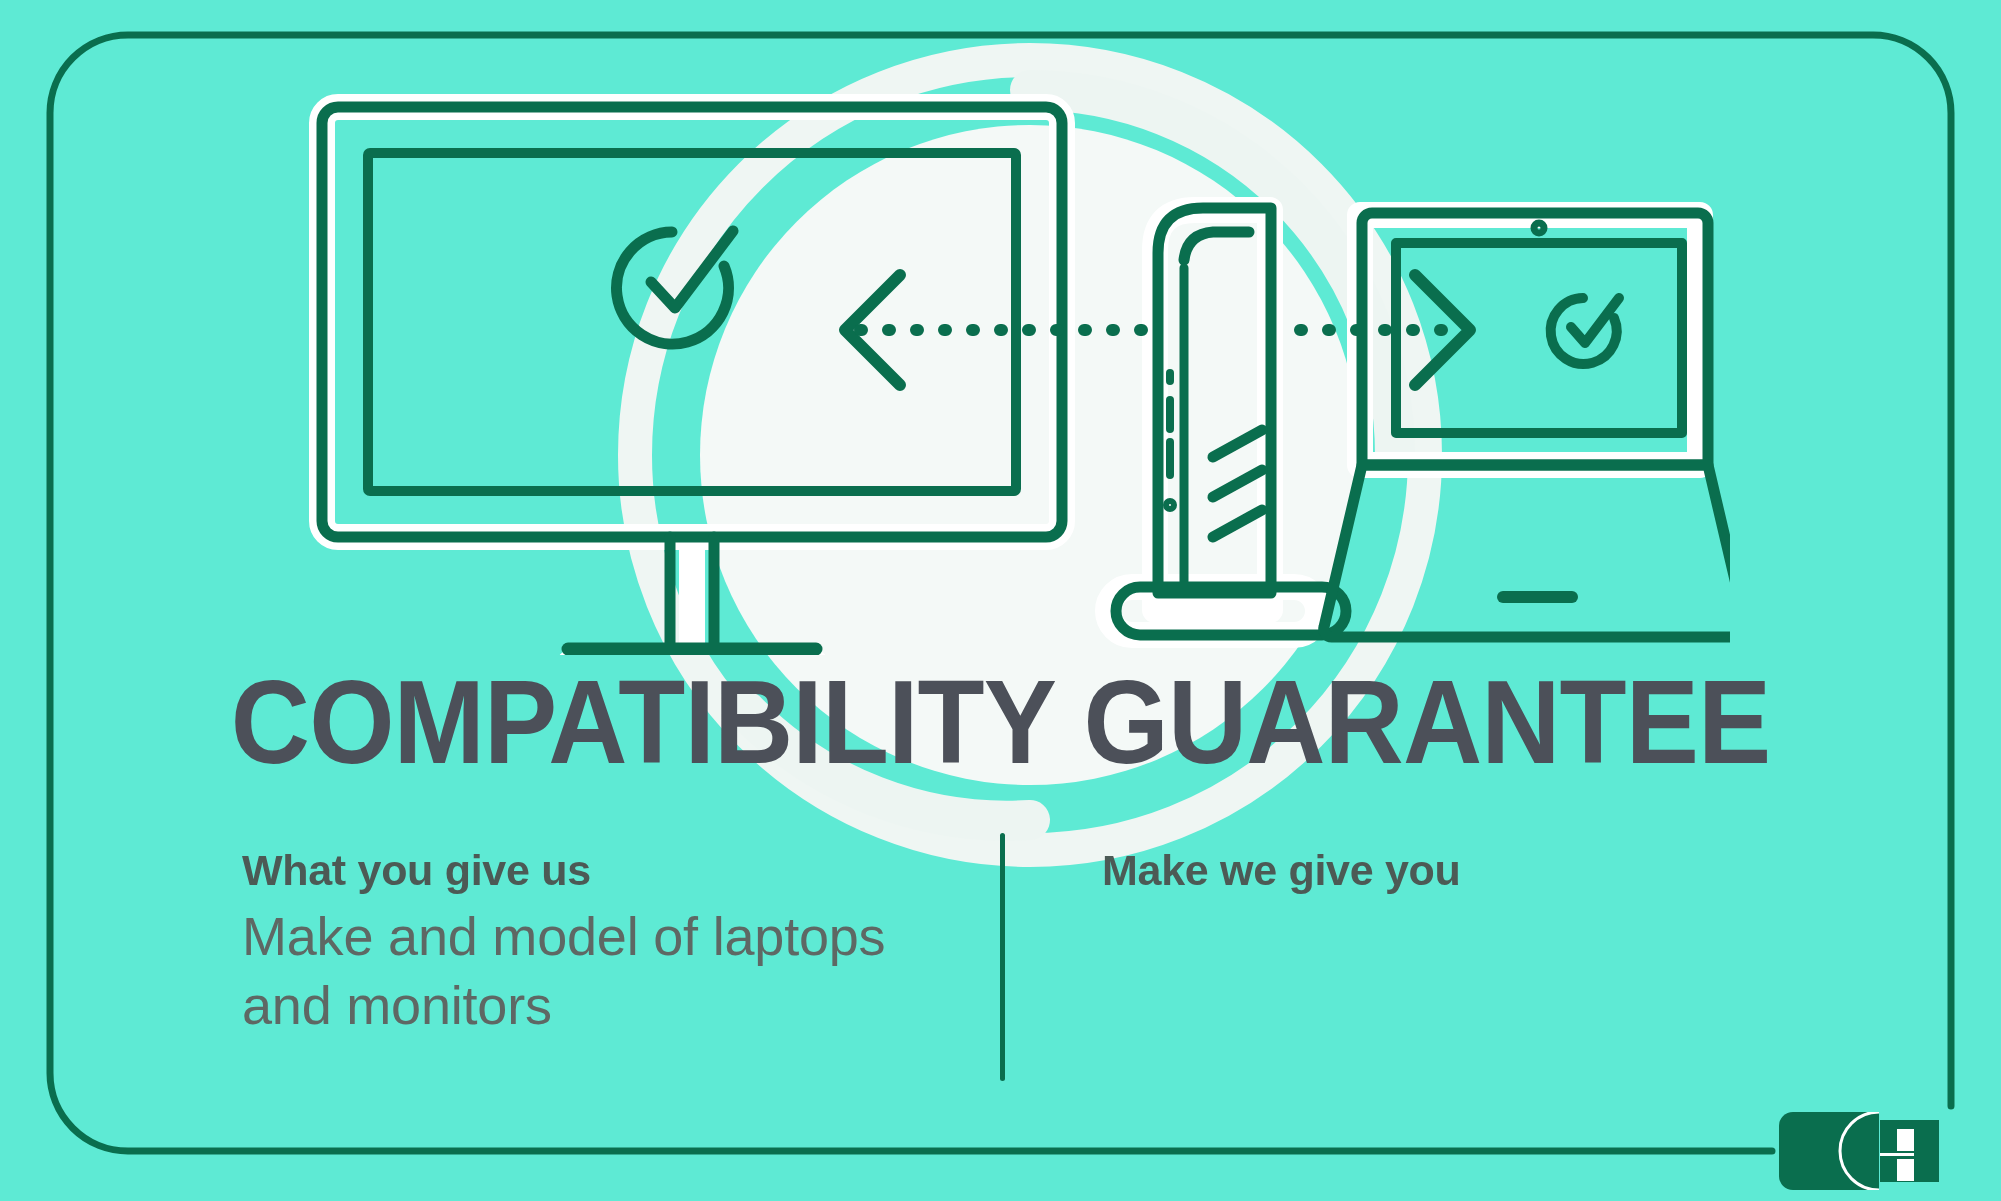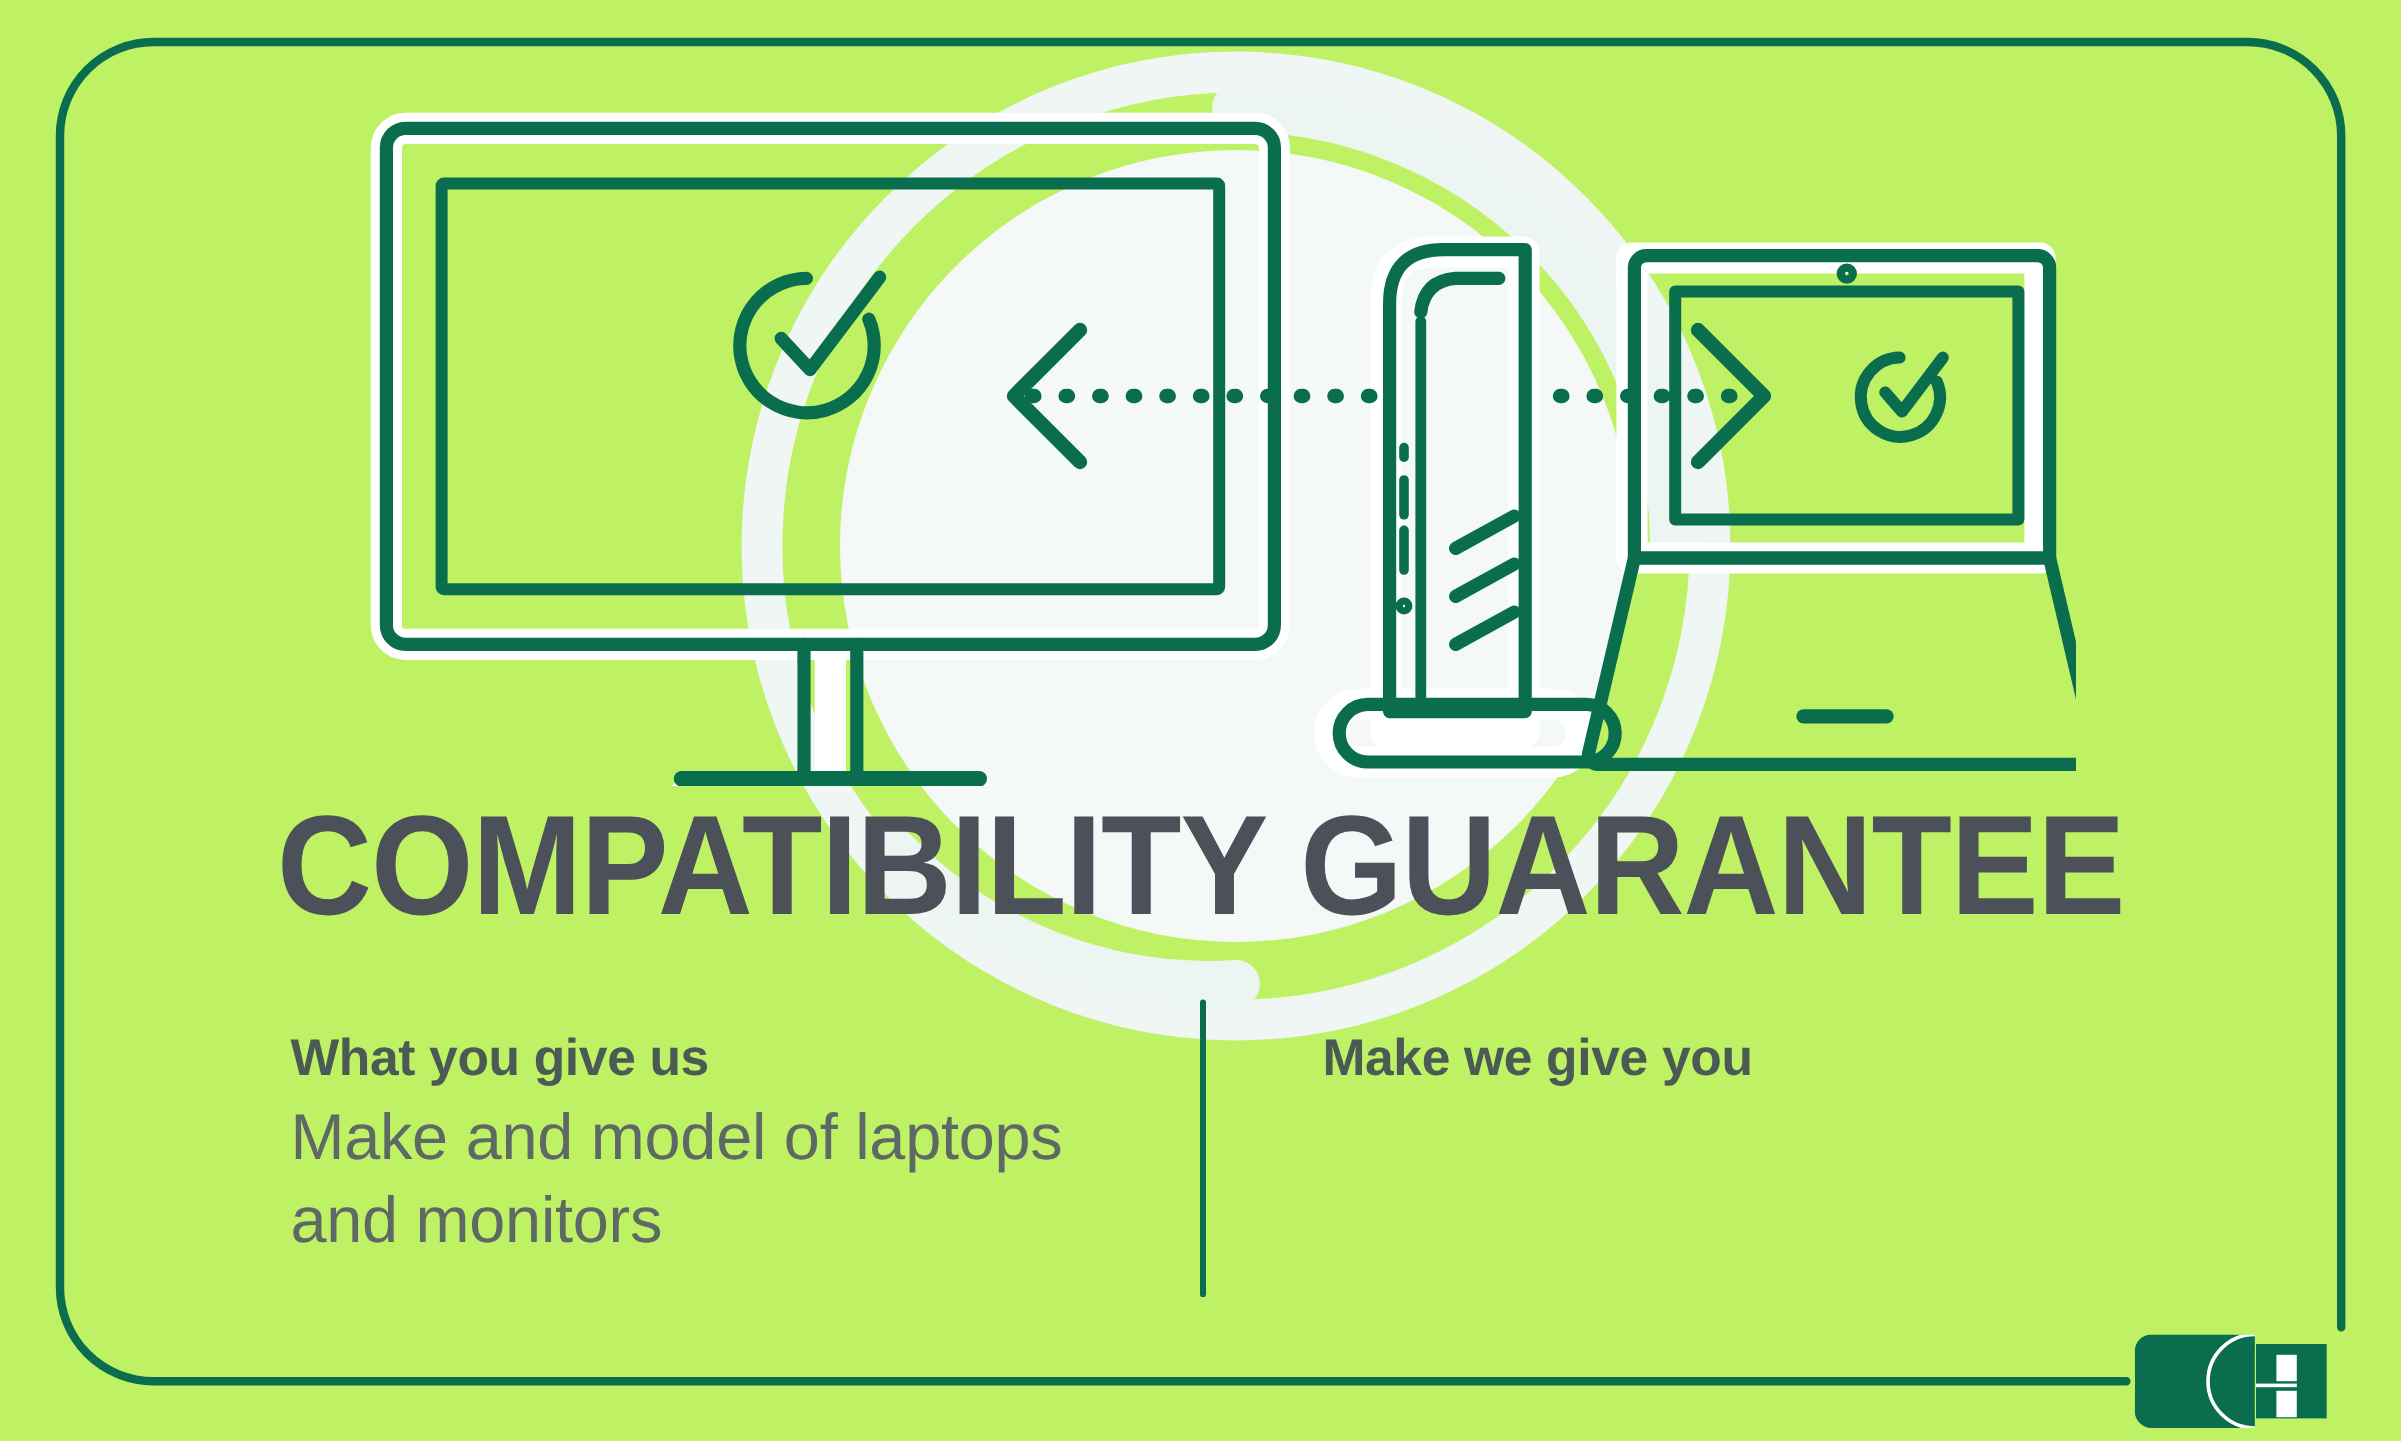--- a/index.html
+++ b/index.html
@@ -6,21 +6,21 @@
   body{
     width:2001px;height:1201px;
     background:#ffffff;
     font-family:"Liberation Sans", sans-serif;
     overflow:hidden;
   }
   .card{
     position:absolute;
     left:0;top:0;
     width:2001px;height:1201px;
-    background:#bef264;
+    background:#5eead4;
   }
   
   .frame-svg{
     position:absolute;left:0;top:0;width:2001px;height:1201px;
     pointer-events:none;
   }
   
   .watermark{
     position:absolute;
     left:595px;top:20px;
@@ -52,21 +52,20 @@
   
   .cols{
     position:absolute;
     left:242px;top:845px;
     width:1560px;height:250px;
   }
   .col{
     position:absolute;
     top:0;
     width:700px;
-    margin-top:12px;
   }
   .col-left{left:0;}
   .col-right{left:860px;}
   .col-title{
     font-size:43px;
     font-weight:bold;
     color:#4c5a55;
     line-height:1.18;
     margin:0 0 6px 0;
     letter-spacing:-0.3px;

